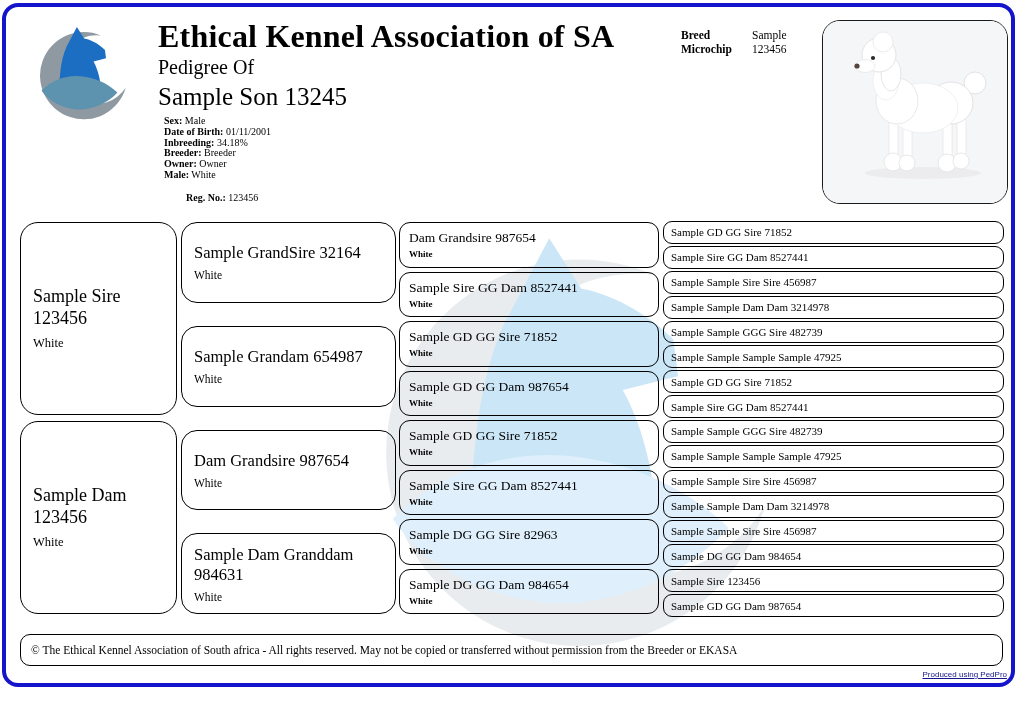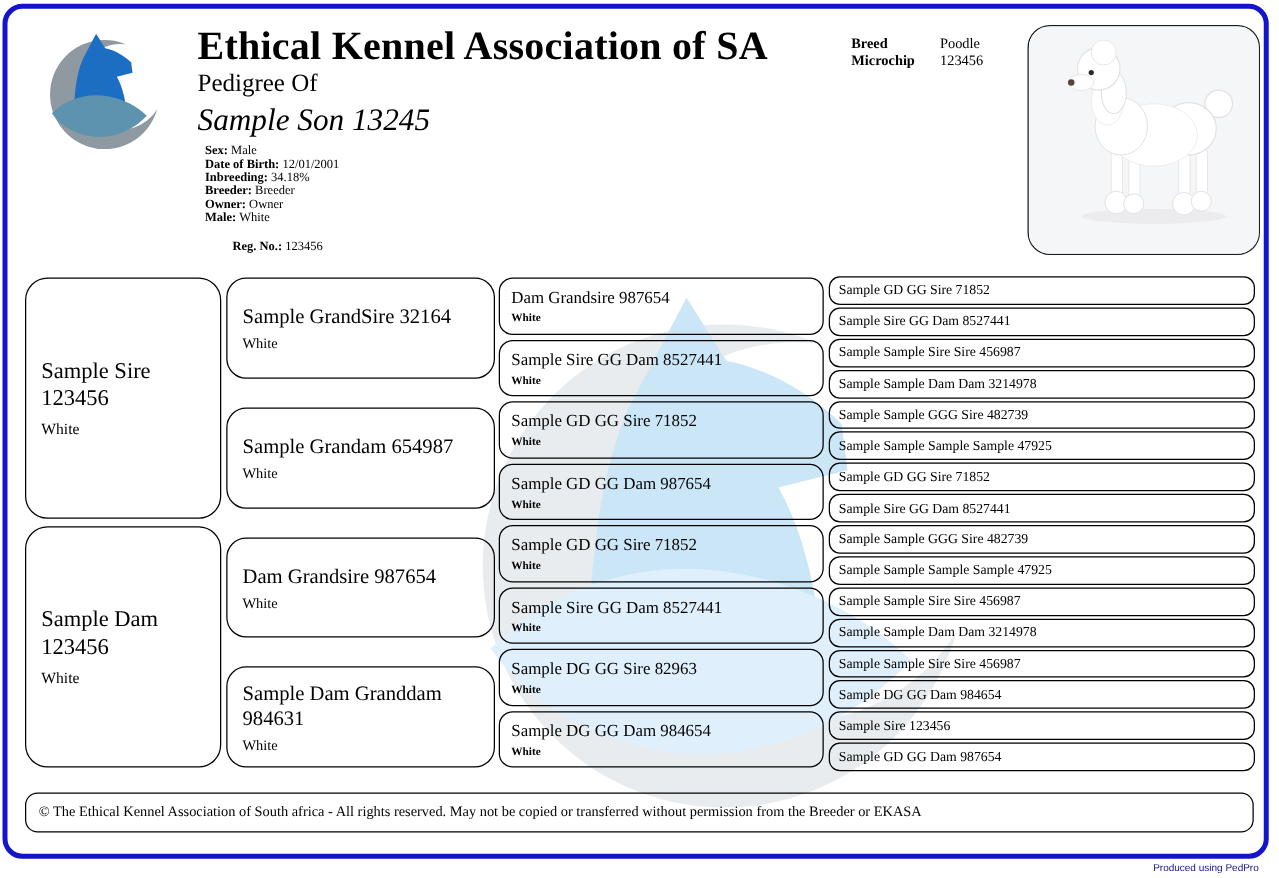--- a/index.html
+++ b/index.html
@@ -10,21 +10,21 @@
     font-family:"Liberation Serif", serif; color:#000; overflow:hidden;
   }
   .frame {
     position:absolute; left:2px; top:3px; width:1013px; height:684px;
     border:4px solid #1414cc; border-radius:16px; z-index:2; pointer-events:none;
   }
   
   .logo { position:absolute; left:28px; top:22px; width:104px; height:110px; z-index:3; }
   .org-title { position:absolute; left:158px; top:18px; font-size:32px; font-weight:bold; letter-spacing:0.2px; z-index:3; }
   .subtitle  { position:absolute; left:158px; top:56px; font-size:20px; z-index:3; }
-  .dog-name  { position:absolute; left:158px; top:83px; font-size:25px; z-index:3;font-style:italic; }
+  .dog-name  { position:absolute; left:158px; top:83px; font-size:25px; z-index:3; }
   .details   { position:absolute; left:164px; top:116px; font-size:10px; line-height:10.8px; z-index:3; }
   .details b { font-weight:bold; }
   .reg-line  { position:absolute; left:158px; top:192px; font-size:10px; z-index:3;margin-left:28px; }
   .chipblock { position:absolute; left:681px; top:29px; font-size:11.5px; line-height:13.5px; z-index:3; }
   .chiprow   { display:flex;align-items:flex-end; }
   .chiprow .lbl { font-weight:bold; width:71px; }
   .photo-box {
     position:absolute; left:822px; top:20px; width:186px; height:184px;
     border:1px solid #1a1a1a; border-radius:18px; background:#f5f6f8; overflow:hidden; z-index:3;
   }
@@ -51,22 +51,22 @@
   .gen1 .acolor { font-size:12.5px; margin-top:6px; }
   .gen2 .acolor { font-size:11.5px; margin-top:6px; }
   .gen3 .acolor { font-size:9px; font-weight:bold; margin-top:3px; }
   
   .footer-box {
     position:absolute; left:20px; top:634px; width:983px; height:32px;
     border:1px solid #000; border-radius:10px; display:flex; align-items:center;
     padding-left:10px; font-size:11.5px; z-index:1; background:transparent;
   }
   .produced {
-    position:absolute; right:16px; top:690px; font-size:8px; color:#14148c;
-    font-family:"Liberation Sans", sans-serif; z-index:3;
+    position:absolute; right:16px; top:670px; font-size:8px; color:#14148c;
+    font-family:"Liberation Sans", sans-serif; z-index:3;text-decoration:underline;
   }
 </style>
 </head>
 <body>
 
 <div class="page">
 
   <div class="frame"></div>
 
   <svg class="watermark" viewBox="0 0 100 100" aria-hidden="true">
@@ -80,36 +80,36 @@
     <path d="M47 2 L37 21 C34 28 32 36 31 46 C30 54 30 61 31 67 L71 67 C70 55 68 44 63 35 L75 32 L74 24 C68 18 60 14 54 13 Z" fill="#1b6ec2"></path>
     <path d="M13 63 C24 52 40 47 56 50 C68 52 79 58 86 65 C76 76 60 83 44 81 C30 79 19 72 13 63 Z" fill="#5d93ae"></path>
   </svg>
 
   <div class="org-title">Ethical Kennel Association of SA</div>
   <div class="subtitle">Pedigree Of</div>
   <div class="dog-name">Sample Son 13245</div>
 
   <div class="details">
     <div><b>Sex:</b> <span>Male</span></div>
-    <div><b>Date of Birth:</b> <span>12/01/2001</span></div>
+    <div><b>Date of Birth:</b> <span>01/11/2001</span></div>
     <div><b>Inbreeding:</b> <span>34.18%</span></div>
     <div><b>Breeder:</b> <span>Breeder</span></div>
     <div><b>Owner:</b> <span>Owner</span></div>
     <div><b>Male:</b> <span>White</span></div>
   </div>
 
   <div class="reg-line">
     <b>Reg. No.:</b>
     <span>123456</span>
   </div>
 
   <div class="chipblock">
     <div class="chiprow">
       <span class="lbl">Breed</span>
-      <span>Poodle</span>
+      <span>Sample</span>
     </div>
     <div class="chiprow">
       <span class="lbl">Microchip</span>
       <span>123456</span>
     </div>
   </div>
 
   <div class="photo-box">
     <svg viewBox="0 0 186 184" width="186" height="184">
       <rect x="0" y="0" width="186" height="184" fill="#f5f6f8"></rect>

